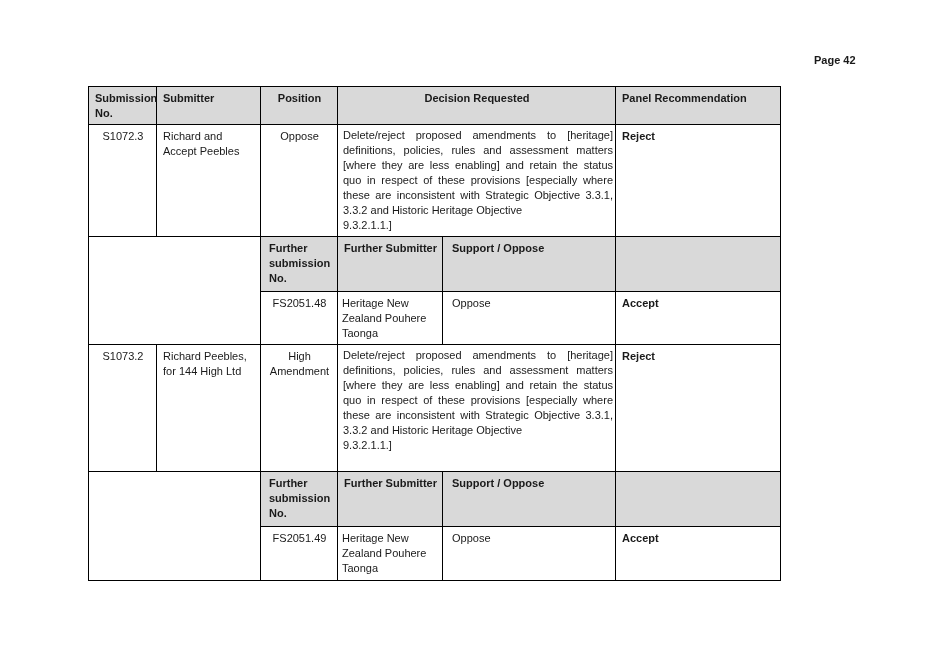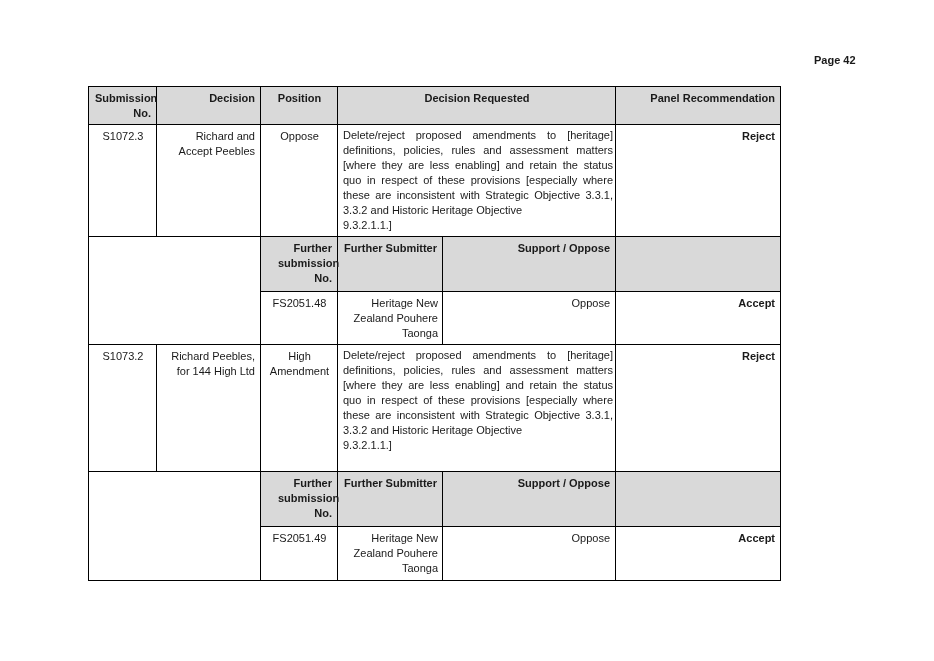--- a/index.html
+++ b/index.html
@@ -29,28 +29,27 @@
     border-collapse: collapse;
     table-layout: fixed;
     font-size: 11px;
     line-height: 15px;
     color: #1a1a1a;
   }
   td {
     border: 1px solid #000000;
     vertical-align: top;
     padding: 4px 5px 3px 6px;
-    text-align: right;
   }
   td.gray { background: #d9d9d9; }
   td.bold { font-weight: bold; }
   td.center { text-align: center; }
   td.justify { text-align: justify; padding: 3px 2px 3px 5px; margin-left: 9px; }
   td.blank-span { background: #ffffff; }
-  td.subhead-no { padding-left: 17px; }
+  td.subhead-no { padding-left: 8px; }
   td.support-col { padding-left: 9px; }
   td.fs-submitter { padding: 4px 4px 3px 4px; margin-left: 36px; }
   tr.r-head td { height: 35px; }
   tr.r-main1 td { height: 111px; }
   tr.r-subhead td { height: 55px; }
   tr.r-fs1 td { height: 51px; }
   tr.r-main2 td { height: 127px; }
   tr.r-fs2 td { height: 54px; }
 </style>
 </head>
@@ -66,21 +65,21 @@
       <col style="width:104px">
       <col style="width:77px">
       <col style="width:105px">
       <col style="width:173px">
       <col style="width:165px">
     </colgroup>
     <tbody>
 
       <tr class="r-head">
         <td class="gray bold">Submission No.</td>
-        <td class="gray bold">Decision</td>
+        <td class="gray bold">Submitter</td>
         <td class="gray bold center">Position</td>
         <td class="gray bold center" colspan="2">Decision Requested</td>
         <td class="gray bold">Panel Recommendation</td>
       </tr>
 
       <tr class="r-main1">
         <td class="center">S1072.3</td>
         <td>Richard and Accept Peebles</td>
         <td class="center">Oppose</td>
         <td class="justify" colspan="2"><span>Delete/reject proposed amendments to [heritage] definitions, policies, rules and assessment matters [where they are less enabling] and retain the status quo in respect of these provisions [especially where these are inconsistent with Strategic Objective 3.3.1, 3.3.2 and Historic Heritage Objective</span><br><span>9.3.2.1.1.]</span></td>

